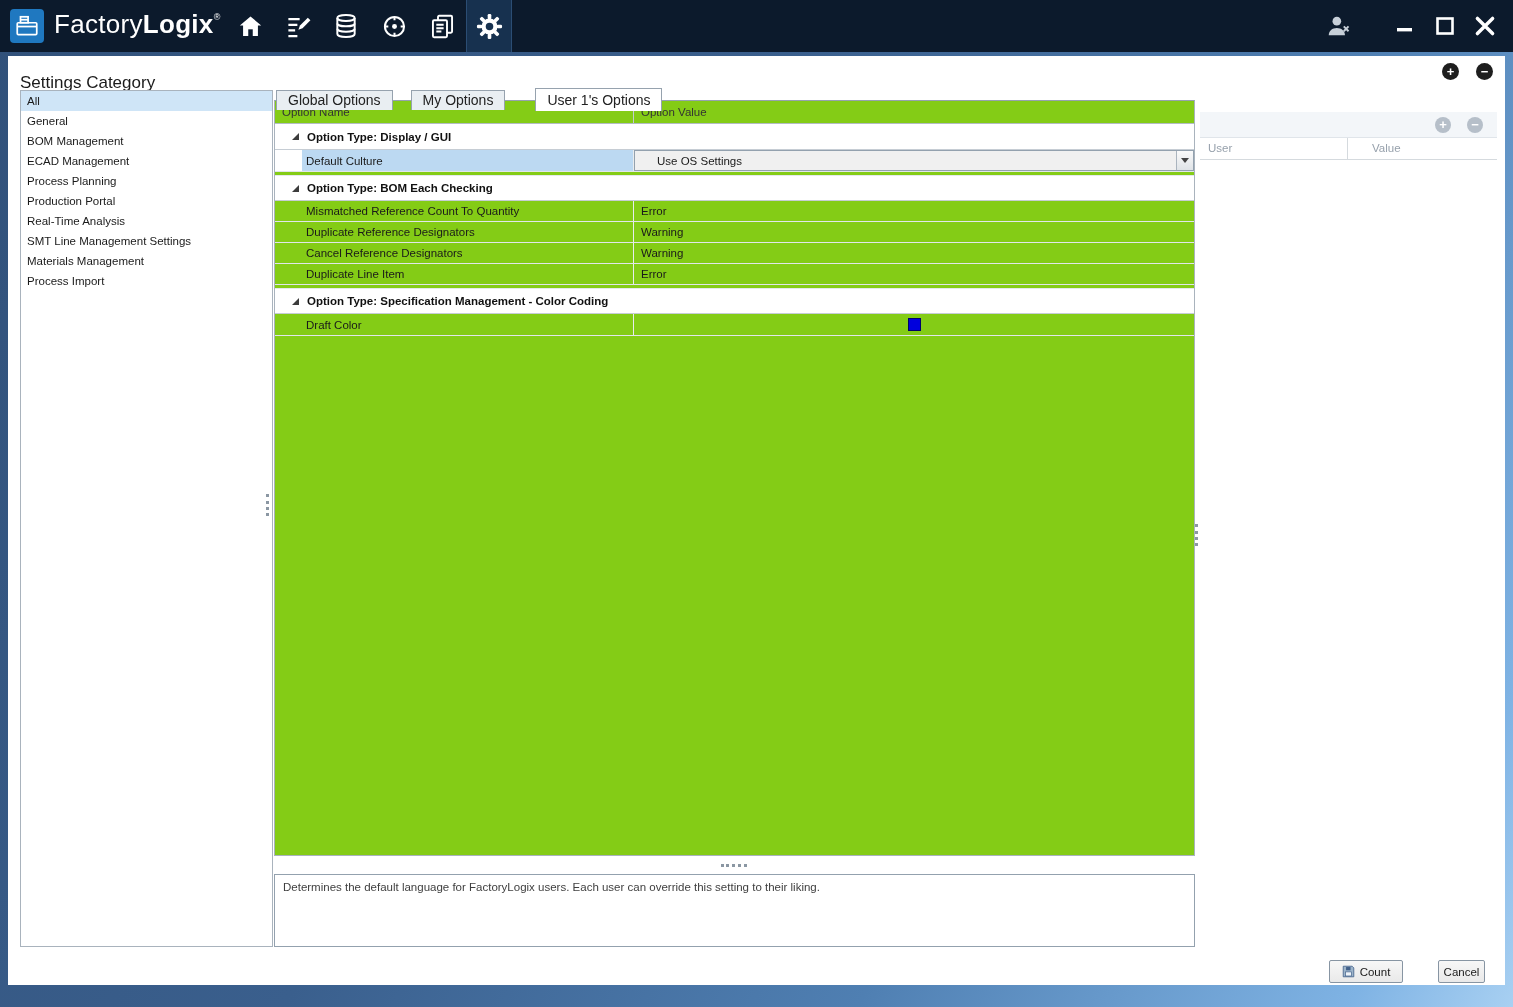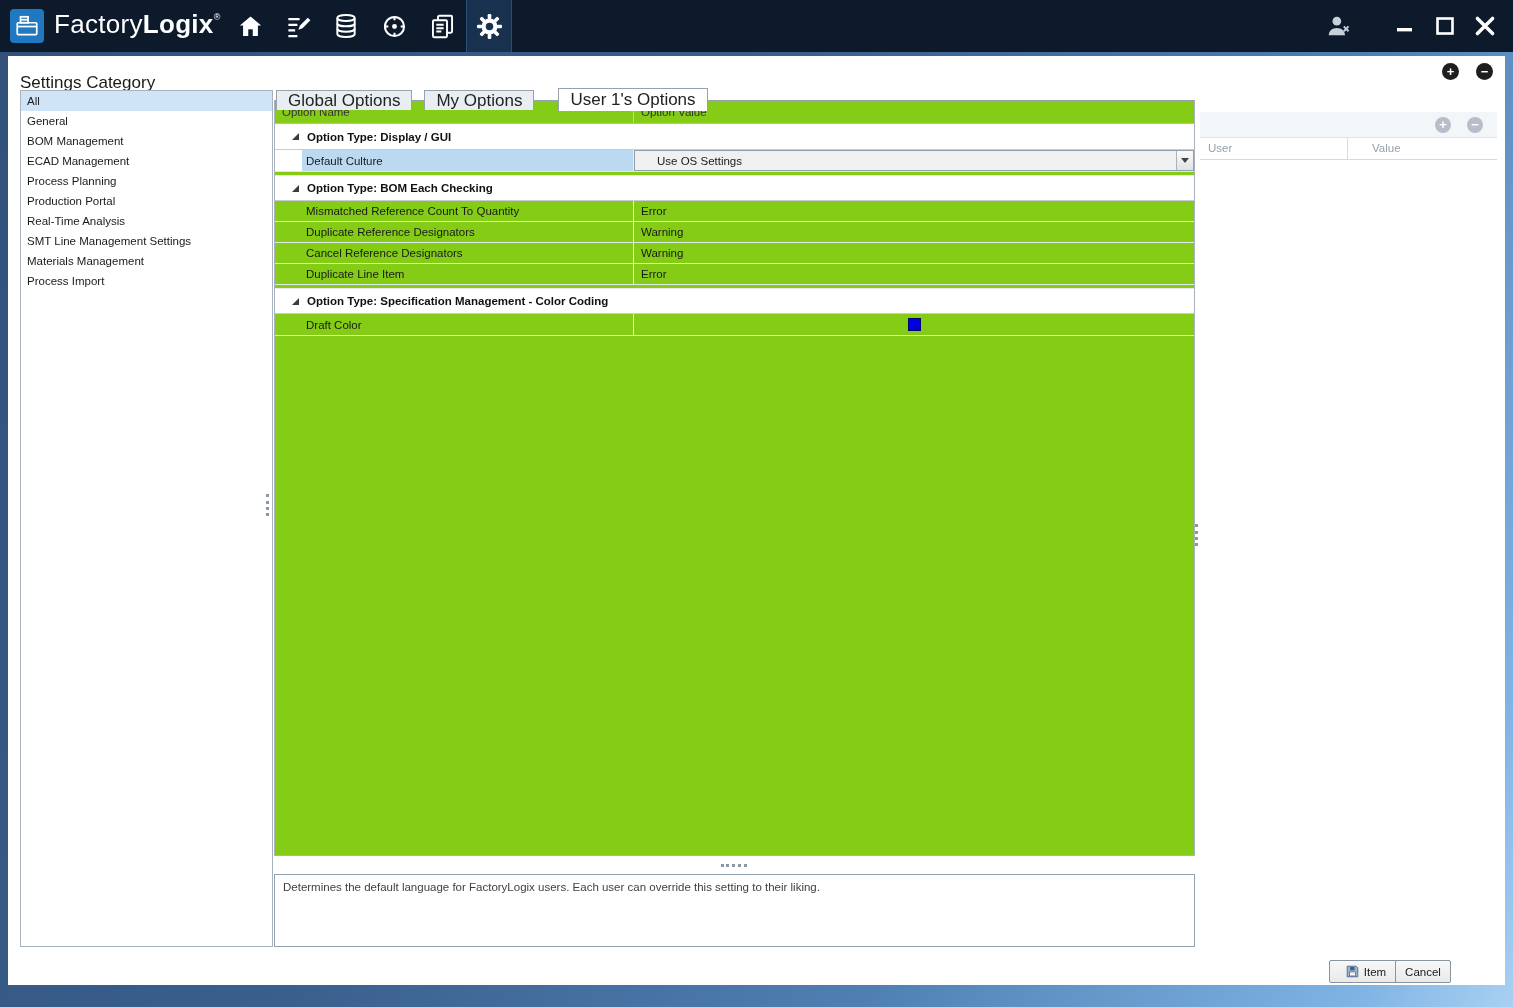--- a/index.html
+++ b/index.html
@@ -36,21 +36,21 @@
   .circle-btn { width:17px; height:17px; border-radius:50%; background:#1e1e1e; color:#fff; display:flex; align-items:center; justify-content:center; font-size:13px; font-weight:700; line-height:1; cursor:pointer; }
   .circle-btn.light { width:16px; height:16px; background:#b6bfc9; }
 
   
   .sidebar { position:absolute; left:12px; top:34px; width:253px; height:857px; border:1px solid #a9b3bd; background:#fff; overflow:hidden; }
   .side-item { height:20px; line-height:20px; padding-left:6px; font-size:11.5px; color:#1a1a1a; cursor:pointer; white-space:nowrap; }
   .side-item.selected { background:#cfe5f7; }
 
   
   .tabs { position:absolute; left:268px; top:31px; height:23px; display:flex; align-items:flex-end; z-index:3; }
-  .tab { height:20px; line-height:19px; background:#e9eef2; border:1px solid #96a2ae; border-bottom:none; padding:0 11px; margin-right:12px; font-size:17px; color:#222; cursor:pointer; white-space:nowrap; }
+  .tab { height:20px; line-height:19px; background:#e9eef2; border:1px solid #96a2ae; border-bottom:none; padding:0 11px; margin-right:18px; font-size:14px; color:#222; cursor:pointer; white-space:nowrap; }
   .tab.active { height:23px; line-height:22px; background:#fff; margin-left:12px; margin-bottom:-1px; position:relative; z-index:4; }
 
   
   .grid { position:absolute; left:266px; top:44px; width:921px; height:756px; background:#84cc16; border:1px solid #a9b3bd; border-top:1px solid #96a2ae; overflow:hidden; }
   .grid-header { display:flex; height:23px; border-bottom:1px solid #b3bcc4; font-size:11.5px; color:#333; }
   .gh-name { width:359px; border-right:1px solid #c3cbd2; padding-left:7px; line-height:22px; }
   .gh-value { flex:1; padding-left:7px; line-height:22px; }
 
   .group-row { height:26px; display:flex; align-items:center; border-bottom:1px solid #c6cdd4; background:#fff; cursor:pointer; }
   .group-row.gap { margin-top:3px; border-top:1px solid #e5e9ec; }
@@ -81,21 +81,21 @@
   
   .rpanel { position:absolute; left:1192px; top:56px; width:297px; height:835px; background:#fff; }
   .rp-toolbar { height:26px; background:#f3f6f9; border-bottom:1px solid #e0e5ea; display:flex; align-items:center; justify-content:flex-end; gap:16px; padding-right:14px; }
   .rp-header { display:flex; height:22px; border-bottom:1px solid #d5dade; font-size:11.5px; color:#97a1ac;gap:16px; }
   .rp-user { width:148px; border-right:1px solid #d5dade; padding-left:8px; line-height:21px; }
   .rp-value { flex:1; padding-left:8px; line-height:21px; }
 
   
   .btn { position:absolute; height:23px; border:1px solid #8795a3; border-radius:2px; background:linear-gradient(#f7f7f7,#e9e9e9); font-size:11.5px; color:#1a1a1a; display:flex; align-items:center; justify-content:center; gap:5px; cursor:pointer; font-family:"Liberation Sans",sans-serif; }
   .btn-save { left:1321px; top:904px; width:74px; }
-  .btn-cancel { left:1387px; top:904px; width:56px; }
+  .btn-cancel { left:1430px; top:904px; width:47px; }
 
   
   .split-v { position:absolute; width:0; height:22px; border-left:3px dotted #8b97a3; cursor:col-resize; }
   .split-h { position:absolute; height:0; width:26px; border-top:3px dotted #8b97a3; cursor:row-resize; }
 </style>
 </head>
 <body>
 
 <div class="titlebar">
   <div class="logo">
@@ -311,19 +311,19 @@
   <div class="split-v" style="left:258px; top:438px;"></div>
   <div class="split-v" style="left:1187px; top:468px;"></div>
   <div class="split-h" style="left:713px; top:808px;"></div>
 
   <button class="btn btn-save">
     <svg width="13" height="13" viewBox="0 0 16 16">
       <path d="M1.5 1.5h11l2 2v11h-13z" fill="#9db4ca" stroke="#41608a" stroke-width="1"></path>
       <rect x="4.5" y="8.5" width="7" height="5" fill="#eef3f8" stroke="#41608a" stroke-width="0.8"></rect>
       <rect x="5" y="2.5" width="5.5" height="4" fill="#41608a"></rect>
     </svg>
-    <span>Item</span>
+    <span>Count</span>
   </button>
   <button class="btn btn-cancel">
     <span>Cancel</span>
   </button>
 
 </div>
 
 </body></html>

